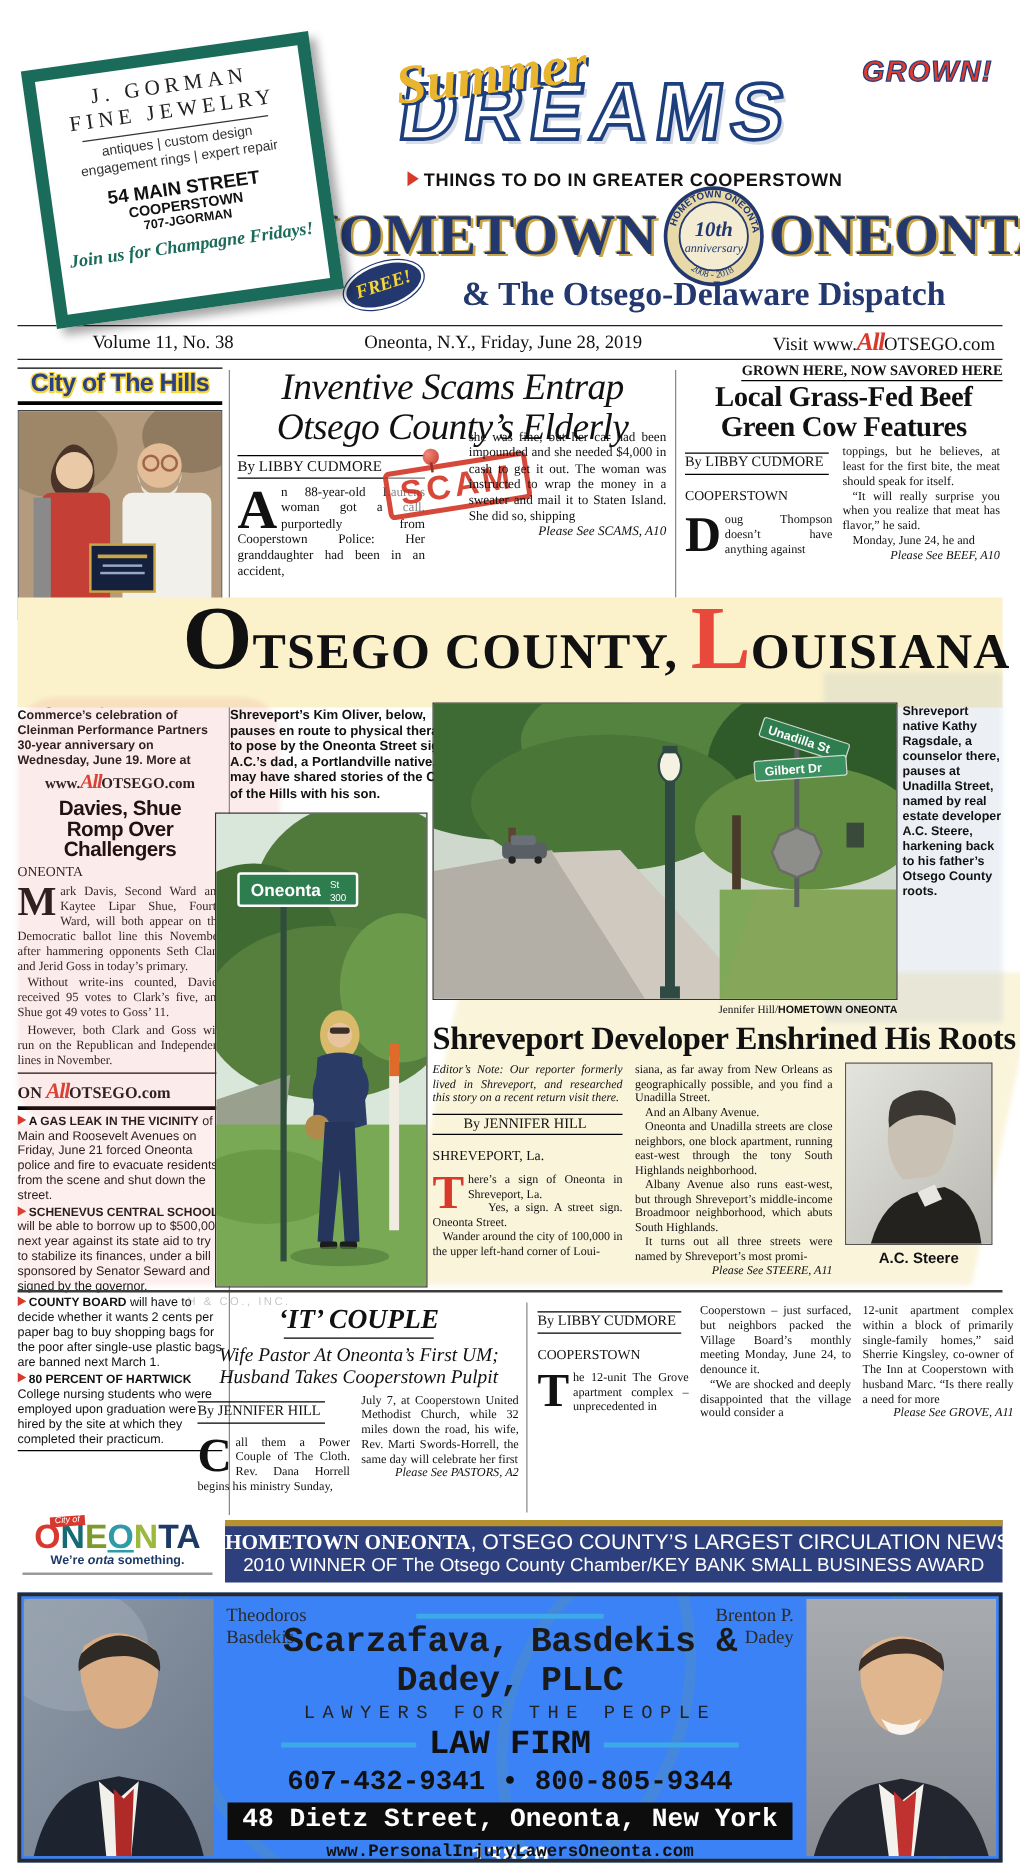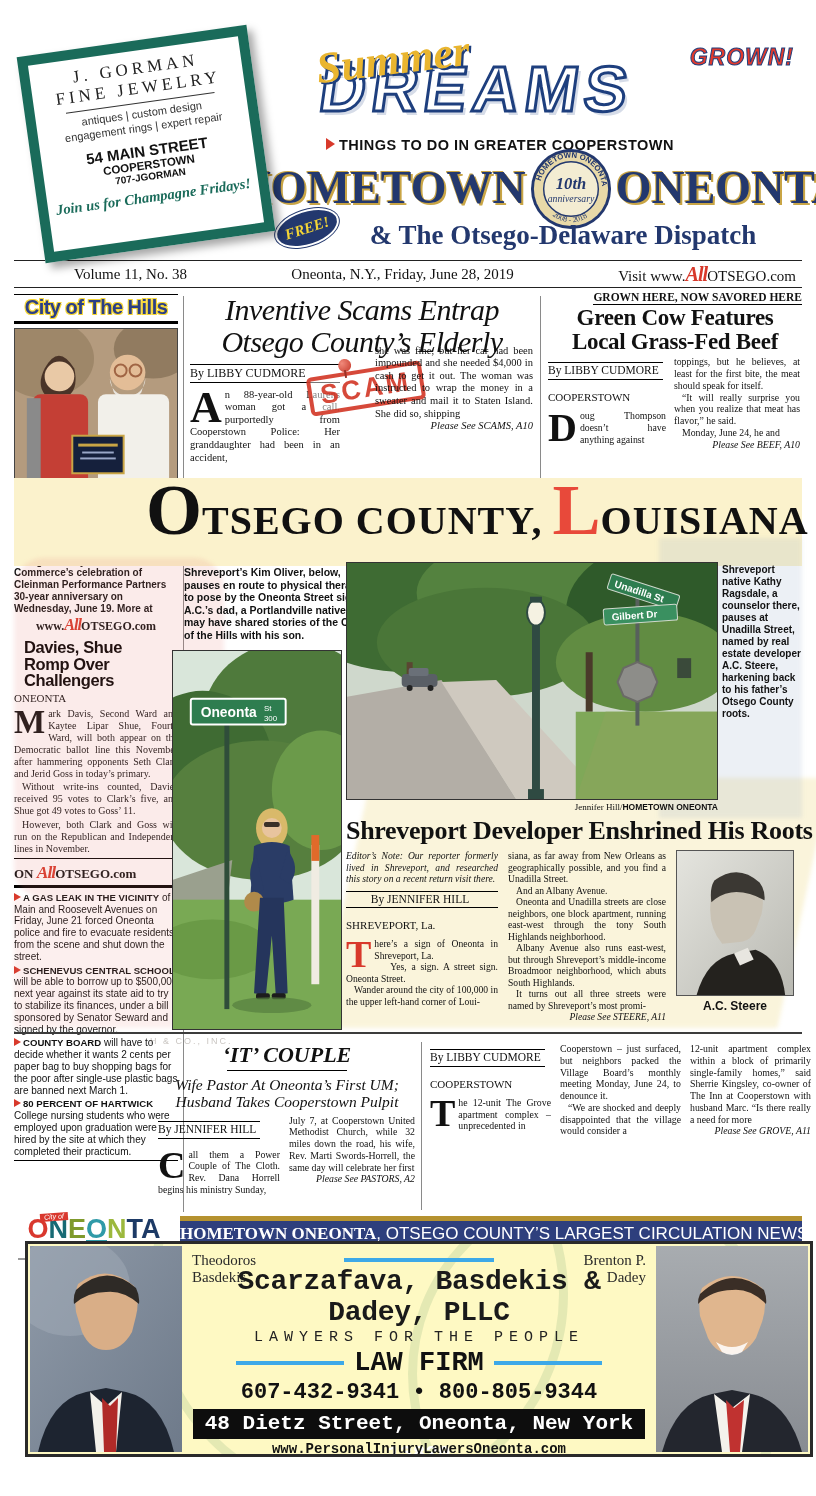--- a/index.html
+++ b/index.html
@@ -53,21 +53,21 @@
     text-shadow:1px 1px 0 #f5d636, -1px -1px 0 #f5d636, 1px -1px 0 #f5d636, -1px 1px 0 #f5d636; }
   .thick-rule { border-top:3px solid #000; margin:1px 0 4px; }
   .thin-rule { border-top:1px solid #000; margin:3px 0; }
   .sb-photo { width:164px; height:168px; border:1px solid #444; display:block; }
   .credit { text-align:right; font-size:9px; margin:1px 0 2px; }
   .credit b { font-family:"Liberation Sans",sans-serif; font-size:8.5px; letter-spacing:-.2px; }
   .sb-caption { font-family:"Liberation Sans",sans-serif; font-weight:bold; font-size:10px;
     line-height:1.17; text-align:left; }
   .sb-link { text-align:center; font-weight:bold; font-size:12px; margin:2px 0 4px; }
   .davies-head { font-family:"Liberation Sans",sans-serif; font-weight:bold; font-size:16.5px;
-    letter-spacing:-.4px; line-height:1.0; color:#000; margin:4px 10px 3px; }
+    letter-spacing:-.4px; line-height:1.0; color:#000; margin:4px 10px 3px;text-align:center; }
   .kicker { font-size:11px; margin-bottom:4px; }
   .body-txt { font-size:10px; line-height:1.21; text-align:justify; }
   .body-txt p { margin-bottom:1px; text-indent:8px; }
   .body-txt p.noindent { text-indent:0; }
   .drop { float:left; font-weight:bold; font-size:33px; line-height:.78; padding:2px 3px 0 0; font-family:"Liberation Serif",serif; }
   .drop.red { color:#d8392b; }
   .on-line { font-weight:bold; font-size:13px; margin:2px 0; }
   .thick-rule2 { border-top:3.5px solid #000; margin:2px 0 4px; }
   .brief { font-family:"Liberation Sans",sans-serif; font-size:10px; line-height:1.18; margin-bottom:2px; }
   .brief b { font-size:9.6px; }
@@ -163,22 +163,22 @@
   .logo-tag { font-family:"Liberation Sans",sans-serif; font-weight:bold; font-size:10px; color:#1d3a66; }
   .logo-tag i { font-style:italic; }
   .logo-under { width:152px; height:2px; background:#9a9a9a; margin:4px auto 0; }
   .blue-banner { position:absolute; left:166px; top:0; width:622px; height:50px; background:#2e3f7d;
     border-top:5px solid #b5922f; color:#fff; text-align:center; padding-top:3px; }
   .bb-line1 { font-size:17px; font-family:"Liberation Sans",sans-serif; white-space:nowrap; }
   .bb-line1 b { font-family:"Liberation Serif",serif; font-weight:bold; }
   .bb-line2 { font-size:15px; font-family:"Liberation Sans",sans-serif; white-space:nowrap; }
 
   
-  .lawad { position:absolute; left:14px; top:1241px; width:788px; height:216px; border:3px solid #2a2a2a;
-    background:#fef9c3; overflow:hidden;margin-left:11px; }
+  .lawad { position:absolute; left:14px; top:1274px; width:788px; height:216px; border:3px solid #2a2a2a;
+    background:#3b82f6; overflow:hidden; }
   .law-circle { position:absolute; border:9px solid rgba(110,160,110,.18); border-radius:50%; }
   .lc1 { width:420px; height:420px; left:120px; top:-160px; }
   .lc2 { width:380px; height:380px; left:380px; top:-60px; }
   .law-photo { position:absolute; top:2px; width:152px; height:206px; }
   .law-photo.left { left:2px; } .law-photo.right { right:2px; }
   .law-nameL { position:absolute; left:164px; top:8px; font-size:15px; color:#2a2a2a; line-height:1.12; }
   .law-nameR { position:absolute; right:164px; top:8px; font-size:15px; color:#2a2a2a; line-height:1.12; text-align:right; }
   .law-center { position:absolute; left:160px; right:160px; top:0; text-align:center;font-family:Liberation Mono, monospace; }
   .law-topline { width:150px; height:4px; background:#3da9e8; margin:14px auto 4px; }
   .law-firm { font-weight:bold; font-size:28px; color:#1a1a1a; letter-spacing:-.3px; }
@@ -302,22 +302,22 @@
       <div class="scams-col1"><span class="drop" style="font-size:44px;">A</span><span>n 88-year-old Laurens woman got a call, purportedly from Cooperstown Police: Her granddaughter had been in an accident,</span></div>
       <div class="scams-col2"><span>she was fine, but her car had been impounded and she needed $4,000 in cash to get it out. The woman was instructed to wrap the money in a sweater and mail it to Staten Island. She did so, shipping</span><span class="see">Please See SCAMS, A10</span></div>
     </div>
   </div>
 
   <div class="vdiv" style="left:540px; top:296px; height:182px;"></div>
 
   <div class="greencow">
     <div class="gc-kicker"><span>GROWN HERE, NOW SAVORED HERE</span></div>
     <div class="gc-head">
+      <div>Local Grass-Fed Beef</div>
       <div>Green Cow Features</div>
-      <div>Local Grass-Fed Beef</div>
     </div>
     <div class="gc-cols">
       <div class="gc-col c1">
         <span class="byline" style="font-size:11.5px;">By LIBBY CUDMORE</span>
         <div class="dateline">COOPERSTOWN</div>
         <span class="drop" style="font-size:40px;">D</span><span>oug Thompson doesn’t have anything against</span>
       </div>
       <div class="gc-col c2">
         <div>toppings, but he believes, at least for the first bite, the meat should speak for itself.</div>
         <div style="text-indent:8px;">“It will really surprise you when you realize that meat has flavor,” he said.</div>

